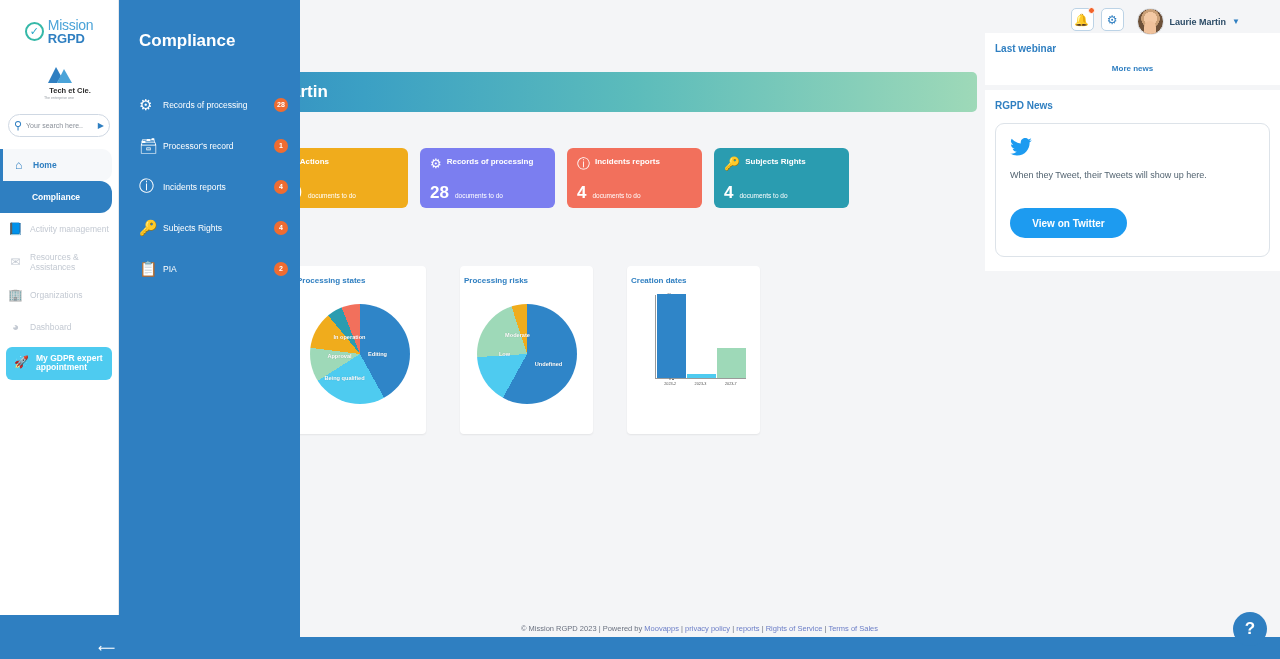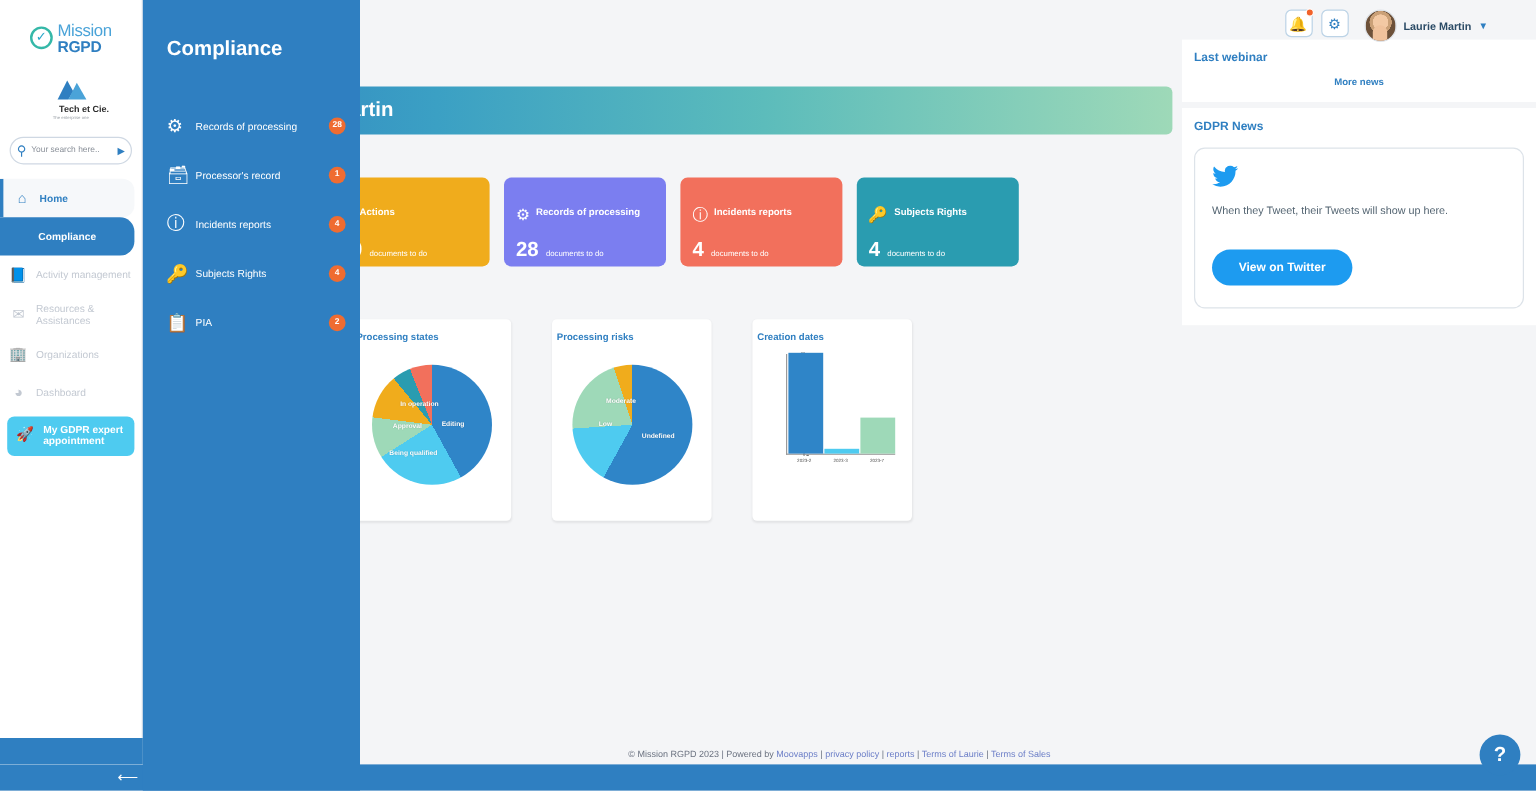--- a/index.html
+++ b/index.html
@@ -145,22 +145,22 @@
     background: linear-gradient(90deg, #2f7fc1 0%, #3ba0c4 28%, #5cbcbb 60%, #9ed9b8 100%);
     color: #fff; font-size: 17px; font-weight: 700;
     display: flex; align-items: center; padding-left: 16px;
   }
 
   .kpi-row {
     position: absolute; left: 7px; top: 148px; width: 858px;
     display: flex; gap: 12px;
   }
   .kpi {
-    width: 135px; height: 74px; border-radius: 6px; color: #fff;
-    padding: 24px 10px; cursor: pointer;
+    width: 135px; height: 60px; border-radius: 6px; color: #fff;
+    padding: 9px 10px; cursor: pointer;
   }
   .kpi-head { display: flex; align-items: flex-start; gap: 5px; }
   .kpi-ico { font-size: 13px; line-height: 1; flex: 0 0 auto; }
   .kpi-title { font-size: 8px; font-weight: 700; line-height: 1.15; }
   .kpi-body { display: flex; align-items: baseline; gap: 6px; margin-top: 13px; }
   .kpi-num { font-size: 17px; font-weight: 700; }
   .kpi-sub { font-size: 6.5px; }
 
   .charts-row {
     position: absolute; left: 7px; top: 266px; width: 858px;
@@ -474,35 +474,35 @@
       </div>
     </div>
   </div>
 
   <aside class="right-panel">
     <div class="rp-card">
       <div class="rp-title">Last webinar</div>
       <div class="more-news">More news</div>
     </div>
     <div class="rp-card2">
-      <div class="rp-title">GDPR News</div>
+      <div class="rp-title">RGPD News</div>
       <div class="tw-box">
         <div class="tw-bird">
           <svg width="22" height="18" viewBox="0 0 24 20" fill="#1d9bf0">
             <path d="M24 2.4a9.8 9.8 0 0 1-2.83.78A4.94 4.94 0 0 0 23.34.37a9.86 9.86 0 0 1-3.13 1.2A4.92 4.92 0 0 0 11.8 6.03 13.96 13.96 0 0 1 1.67.9a4.92 4.92 0 0 0 1.52 6.57A4.9 4.9 0 0 1 .96 6.86v.06a4.92 4.92 0 0 0 3.95 4.83 4.96 4.96 0 0 1-2.22.08 4.93 4.93 0 0 0 4.6 3.42A9.88 9.88 0 0 1 0 17.29a13.94 13.94 0 0 0 7.55 2.21c9.06 0 14-7.5 14-14v-.64A10 10 0 0 0 24 2.4z"></path>
           </svg>
         </div>
         <div class="tw-sub">When they Tweet, their Tweets will show up here.</div>
         <div class="tw-btn">View on Twitter</div>
       </div>
     </div>
   </aside>
 
   <div class="footer">
-    <span>© Mission RGPD 2023 | Powered by </span><a href="#">Moovapps</a><span> | </span><a href="#">privacy policy</a><span> | </span><a href="#">reports</a><span> | </span><a href="#">Terms of Laurie</a><span> | </span><a href="#">Terms of Sales</a>
+    <span>© Mission RGPD 2023 | Powered by </span><a href="#">Moovapps</a><span> | </span><a href="#">privacy policy</a><span> | </span><a href="#">reports</a><span> | </span><a href="#">Rights of Service</a><span> | </span><a href="#">Terms of Sales</a>
   </div>
 
   <div class="collapse-row">
     <span class="arrow">⟵</span>
   </div>
 
   <div class="help-fab">?</div>
 </div>
 
 </body></html>

